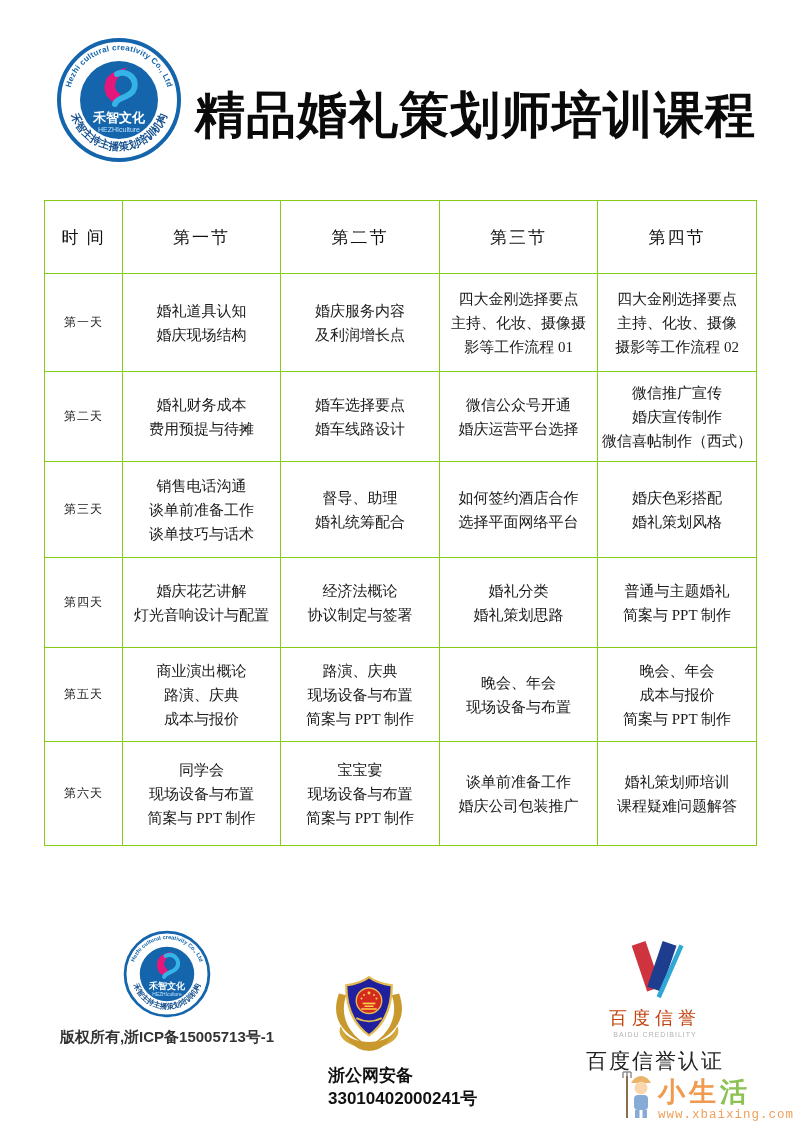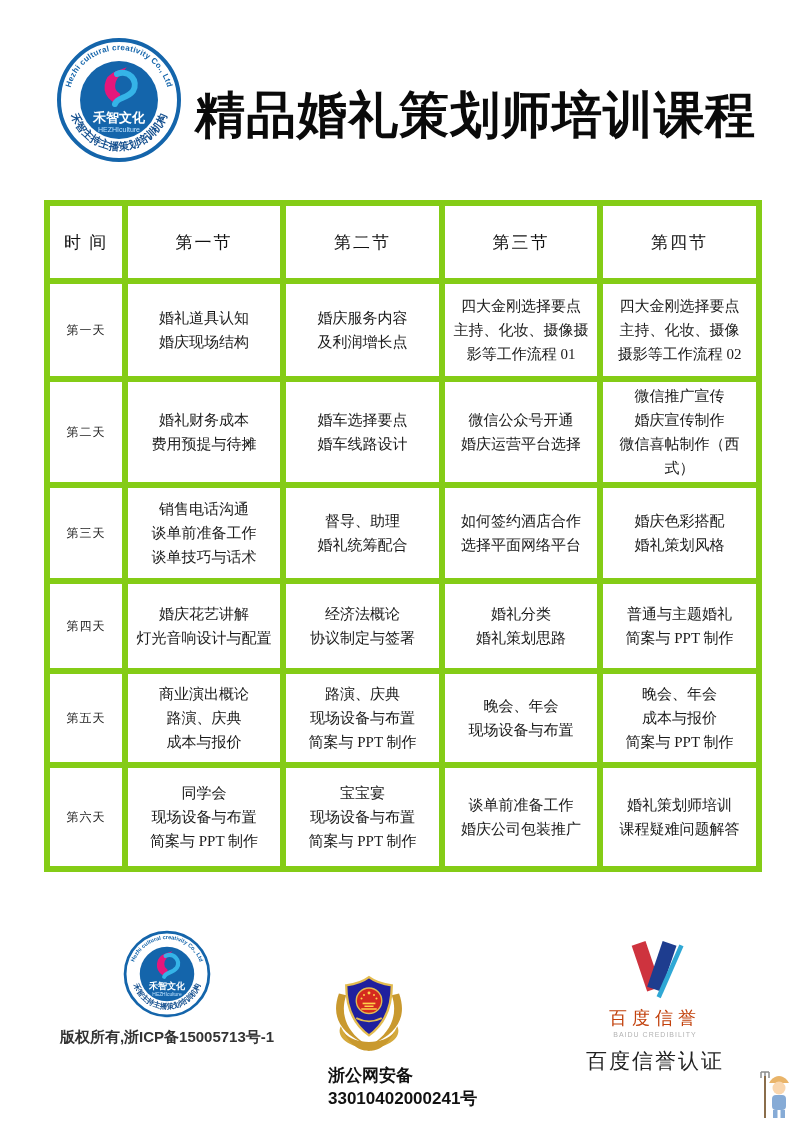--- a/index.html
+++ b/index.html
@@ -7,21 +7,21 @@
         font-family:"Liberation Serif","DejaVu Serif",serif;color:#1a1a1a;}
 
   
   .logo-big{position:absolute;left:56px;top:37px;}
   .title{position:absolute;left:183px;top:70px;margin:12px;font-size:50px;font-weight:700;
          color:#0a0a0a;letter-spacing:1px;white-space:nowrap;}
 
   
   table.schedule{position:absolute;left:44px;top:200px;width:712px;border-collapse:collapse;
                  table-layout:fixed;}
-  .schedule th,.schedule td{border:6px solid #84cc16;text-align:center;vertical-align:middle;
+  .schedule th,.schedule td{border:1px solid #84cc16;text-align:center;vertical-align:middle;
                  padding:2px;}
   .schedule thead th{height:68px;font-size:17px;font-weight:500;letter-spacing:2px;color:#111;}
   td.day{font-size:12px;letter-spacing:1px;}
   td.cell{font-size:15px;line-height:1.6;white-space:pre-line;}
   tr.r1{height:98px;} tr.r2{height:90px;} tr.r3{height:96px;}
   tr.r4{height:90px;} tr.r5{height:94px;} tr.r6{height:104px;}
 
   
   .foot-left{position:absolute;left:58px;top:930px;width:218px;text-align:center;}
   .foot-left .copy{margin-top:6px;font-size:15px;color:#333;font-family:"Liberation Sans","DejaVu Sans",sans-serif;font-weight:bold;}
@@ -221,15 +221,21 @@
   <div class="watermark">
     <svg width="36" height="52" viewBox="0 0 34 52">
       <line x1="6" y1="6" x2="6" y2="48" stroke="#8a6d4b" stroke-width="2"></line>
       <path d="M2,2 L10,2 M2,2 L2,8 M6,2 L6,6 M10,2 L10,8" stroke="#8f8f8f" stroke-width="1.5" fill="none"></path>
       <path d="M12,10 Q20,2 28,10 L30,13 L10,13 Z" fill="#e9b469"></path>
       <circle cx="20" cy="18" r="6.5" fill="#f9d6ae"></circle>
       <rect x="13" y="25" width="14" height="15" rx="4" fill="#86abd6"></rect>
       <rect x="14" y="40" width="4.5" height="8" fill="#86abd6"></rect>
       <rect x="21.5" y="40" width="4.5" height="8" fill="#86abd6"></rect>
     </svg>
+    <div class="wm-text">
+      <div class="wm-chars">
+        <span class="o">小</span><span class="o">生</span><span class="g">活</span>
+      </div>
+      <div class="wm-url">www.xbaixing.com</div>
+    </div>
   </div>
 
 </div>
 
 </body></html>

